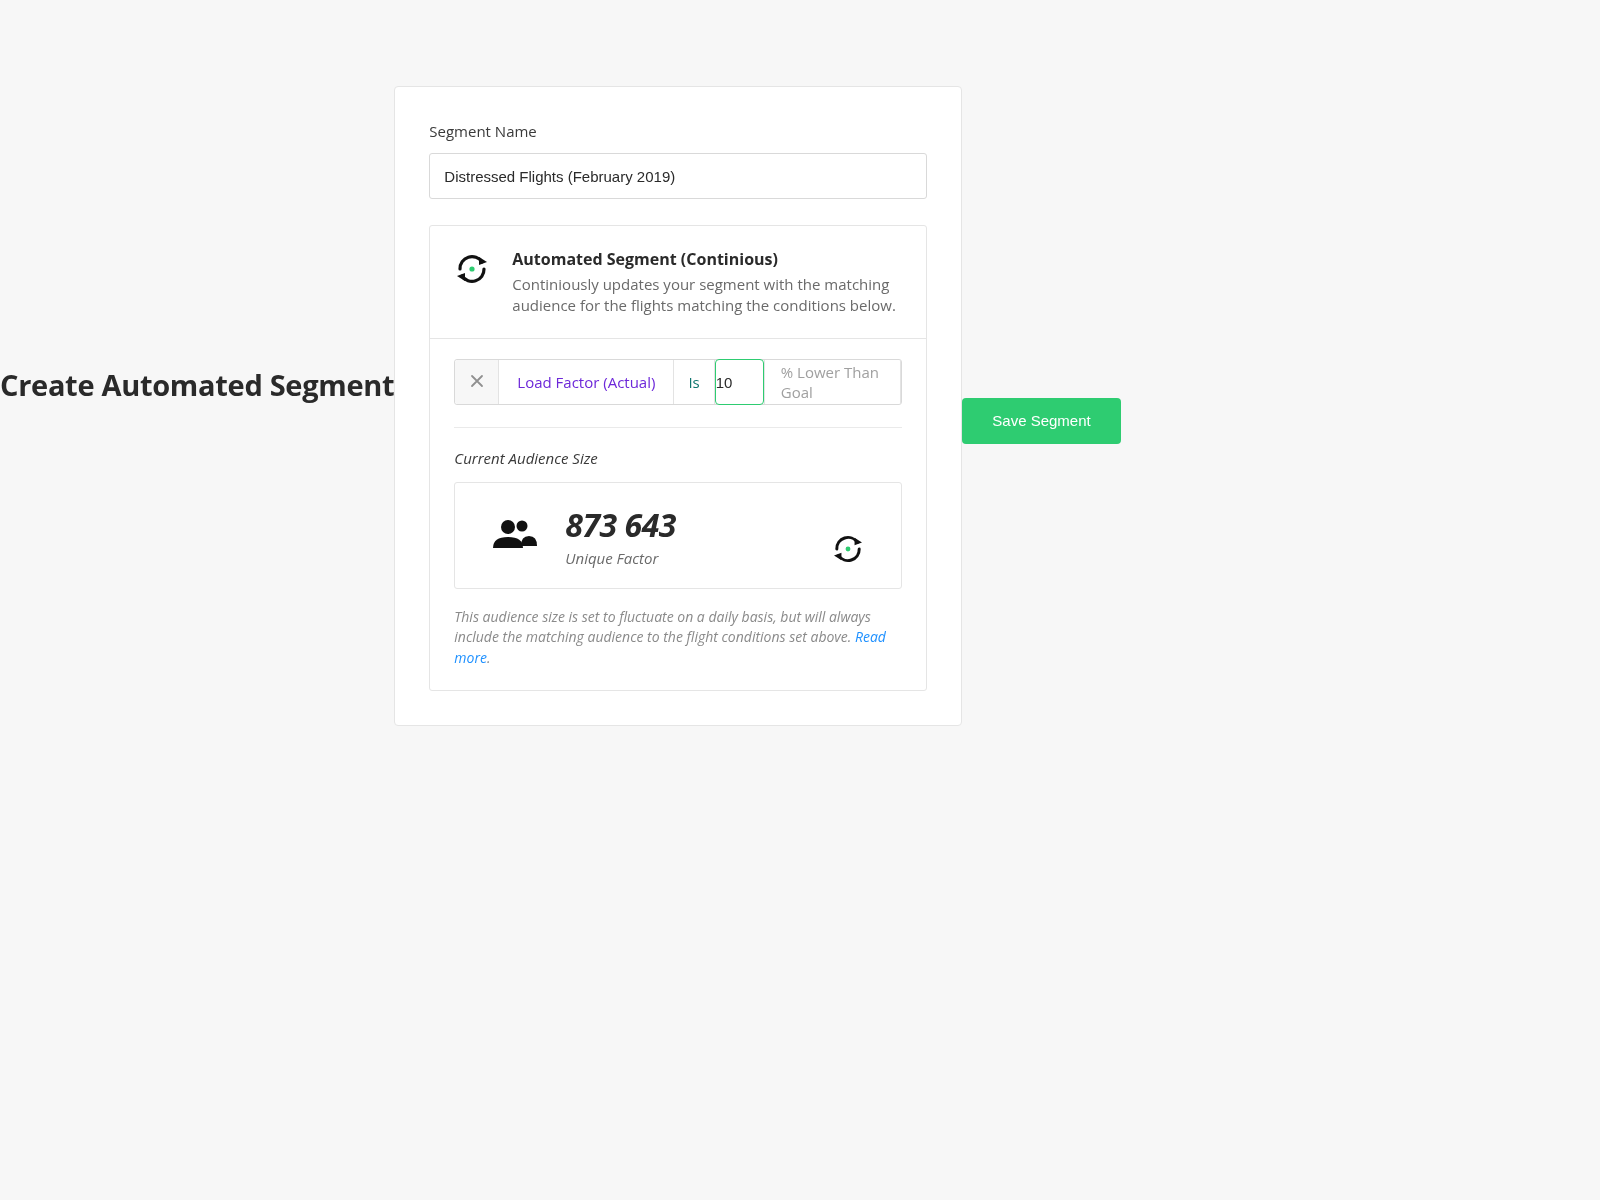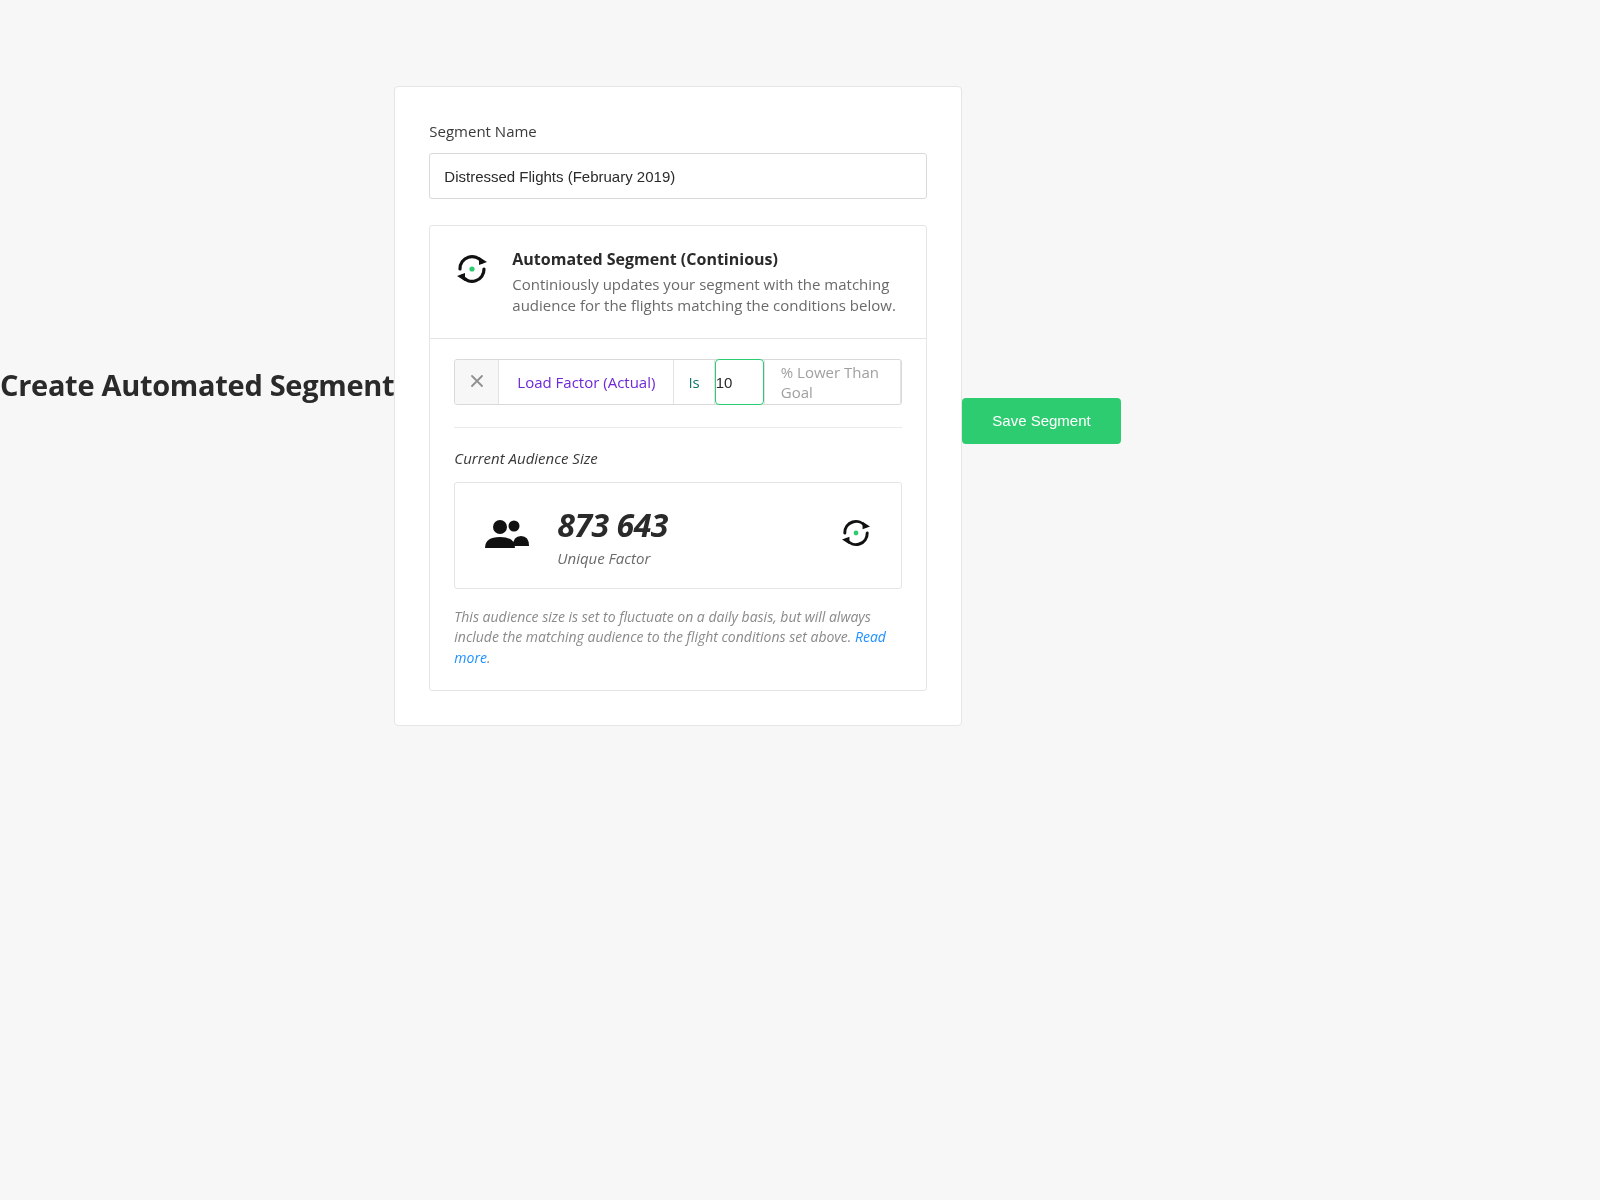--- a/index.html
+++ b/index.html
@@ -187,23 +187,23 @@
     font-style: italic;
   }
   .audience-label {
     font-size: 15px;
     color: #3a3a3a;
     margin-bottom: 14px;
   }
   .audience-card {
     border: 1px solid #e5e5e5;
     border-radius: 3px;
-    padding: 20px 28px;
-    display: flex;
-    align-items: center;
+    padding: 20px 36px;
+    display: flex;
+    align-items: flex-end;
     justify-content: space-between;
   }
   .audience-left {
     display: flex;
     align-items: center;
     gap: 26px;
   }
   .audience-number {
     font-size: 32px;
     font-weight: 700;

